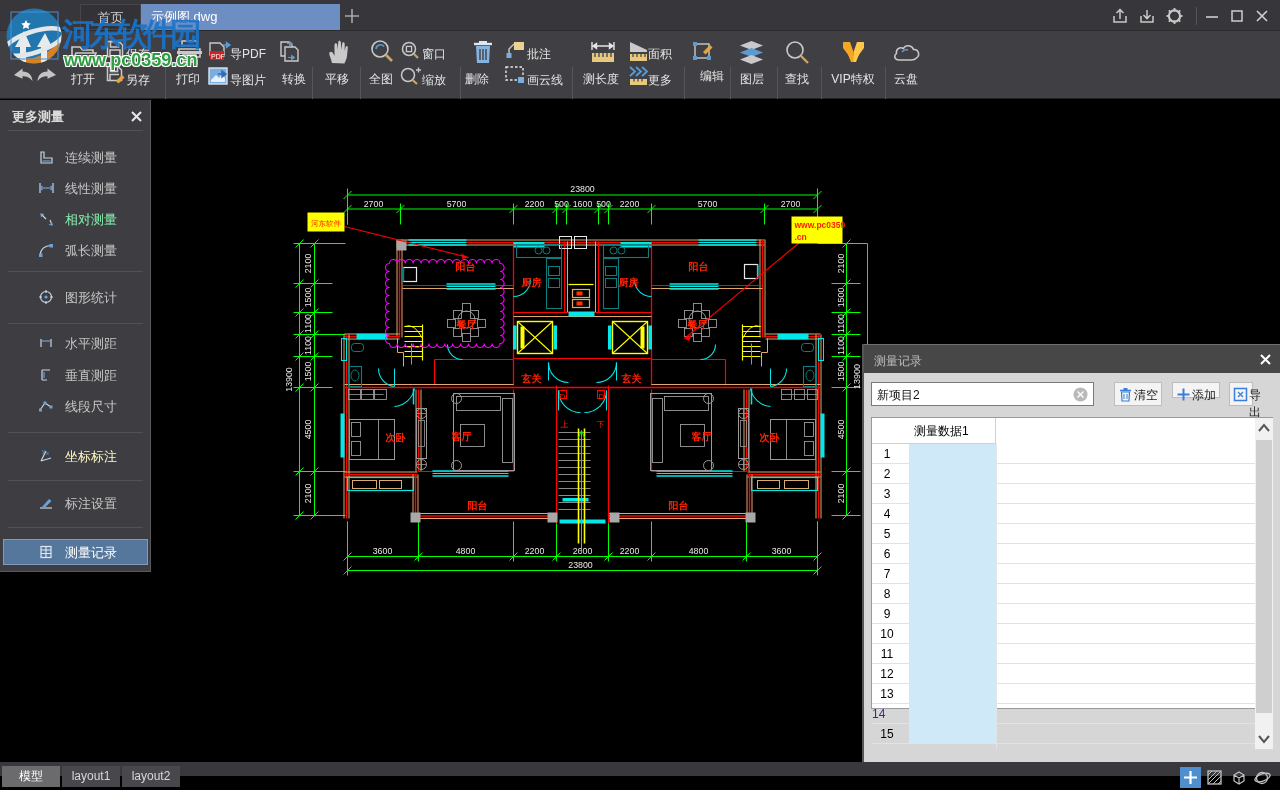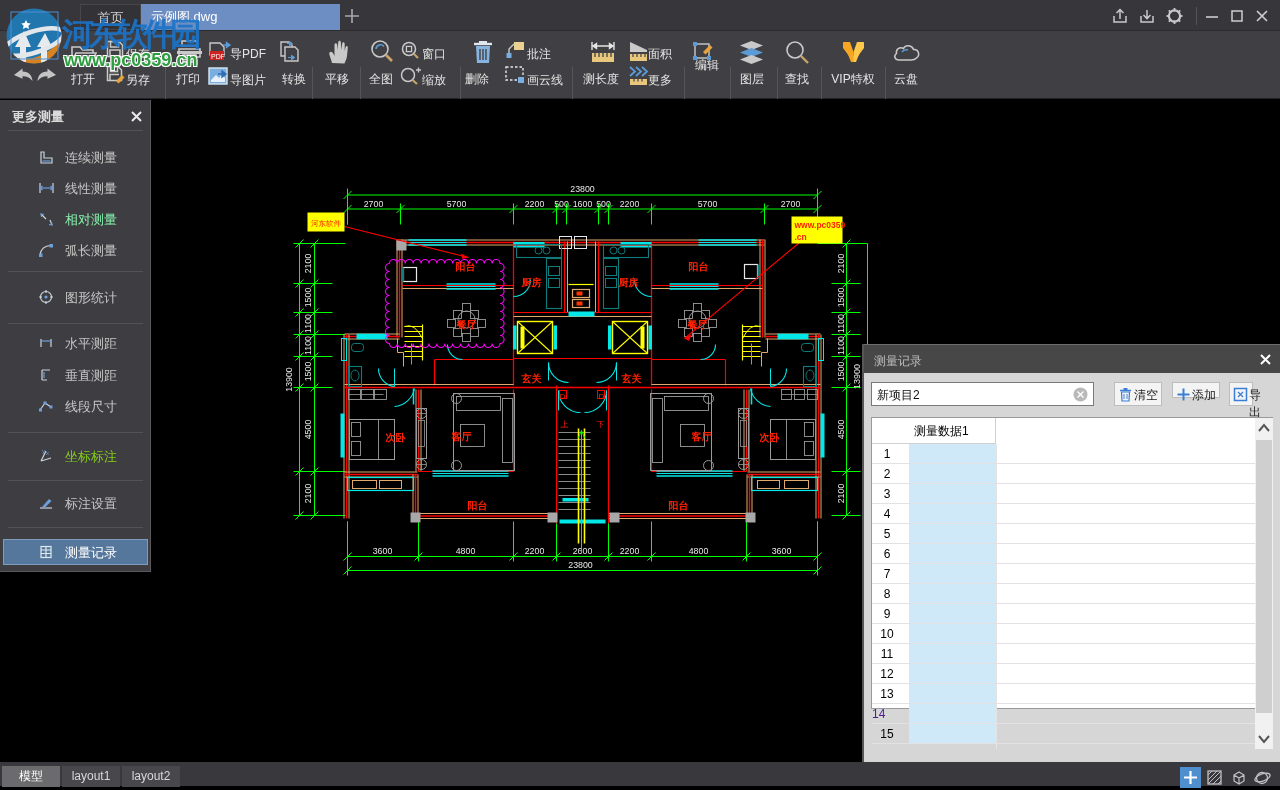--- a/index.html
+++ b/index.html
@@ -1,20 +1,20 @@
 <!DOCTYPE html>
 <html><head><meta charset="utf-8">
 <style>
 *{margin:0;padding:0;box-sizing:border-box}
 html,body{width:1280px;height:790px;overflow:hidden;background:#000;font-family:"Liberation Sans",sans-serif;-webkit-font-smoothing:antialiased}
 .abs{position:absolute}
 #titlebar{position:absolute;left:0;top:0;width:1280px;height:30px;background:#37373b}
 #toolbar{position:absolute;left:0;top:30px;width:1280px;height:69px;background:#404044;border-top:1px solid #2c2c2e;border-bottom:1px solid #232325}
 #canvas{position:absolute;left:0;top:99px;width:1280px;height:663px;background:#000}
-#bottombar{position:absolute;left:0;top:762px;width:1280px;height:24px;background:#39393d}
+#bottombar{position:absolute;left:0;top:762px;width:1280px;height:14px;background:#39393d}
 .tbtext{position:absolute;color:#e4e4e4;font-size:12px;white-space:nowrap}
 .sep{position:absolute;top:36px;height:56px;width:1px;background:#55555a}
 .tabL{position:absolute;height:21px;top:4px;font-size:12px;color:#d8d8d8;text-align:center;line-height:21px}
 </style></head><body>
 
 <div id="titlebar">
  <div class="abs" style="left:80px;top:4px;width:61px;height:26px;background:#333337;border:1px solid #47474b;color:#cfcfcf;font-size:13px;text-align:center;line-height:25px">首页</div>
  <div class="abs" style="left:141px;top:4px;width:199px;height:26px;background:#6d8ec3;color:#fff;font-size:13px;line-height:25px;padding-left:10px">示例图.dwg</div>
  <svg class="abs" style="left:342px;top:6px" width="20" height="20">
       <path d="M10 3 V17 M3 10 H17" stroke="#a8a8a8" stroke-width="1.6"></path>
@@ -61,21 +61,21 @@
 <div class="sep" style="left:777px"></div>
 <div class="sep" style="left:821px"></div>
 <div class="sep" style="left:885px"></div>
 <div class="tbtext" style="left:66px;top:40px;width:34px;text-align:center">打开</div>
 <div class="tbtext" style="left:171px;top:40px;width:34px;text-align:center">打印</div>
 <div class="tbtext" style="left:272px;top:40px;width:34px;text-align:right">转换</div>
 <div class="tbtext" style="left:320px;top:40px;width:34px;text-align:center">平移</div>
 <div class="tbtext" style="left:364px;top:40px;width:34px;text-align:center">全图</div>
 <div class="tbtext" style="left:465px;top:40px;width:34px;text-align:left">删除</div>
 <div class="tbtext" style="left:578px;top:40px;width:46px;text-align:center">测长度</div>
-<div class="tbtext" style="left:690px;top:26px;width:34px;text-align:center">编辑</div>
+<div class="tbtext" style="left:690px;top:37px;width:34px;text-align:right">编辑</div>
 <div class="tbtext" style="left:735px;top:40px;width:34px;text-align:center">图层</div>
 <div class="tbtext" style="left:780px;top:40px;width:34px;text-align:center">查找</div>
 <div class="tbtext" style="left:818px;top:40px;width:70px;text-align:center">VIP特权</div>
 <div class="tbtext" style="left:889px;top:40px;width:34px;text-align:center">云盘</div>
 <div class="tbtext" style="left:126px;top:15px">保存</div>
 <div class="tbtext" style="left:126px;top:41px">另存</div>
 <div class="tbtext" style="left:230px;top:15px">导PDF</div>
 <div class="tbtext" style="left:230px;top:41px">导图片</div>
 <div class="tbtext" style="left:422px;top:15px">窗口</div>
 <div class="tbtext" style="left:422px;top:41px">缩放</div>
@@ -678,21 +678,21 @@
       <path d="M4 3 H12 M4 3 V13 M4 13 H9" stroke="#c8d4e0" fill="none"></path>
       <path d="M6 5 V11" stroke="#6f9fd8"></path>
     </svg>
 <div class="abs" style="left:65px;top:298px;color:#c6c6c6;font-size:13px">线段尺寸</div>
 <svg class="abs" style="left:38px;top:298px" width="16" height="16" fill="none" stroke-width="1.2">
       <path d="M2 12 L7 5 L13 9" stroke="#c8d4e0" fill="none"></path>
       <rect x="1" y="10.5" width="3" height="3" fill="#6f9fd8"></rect>
       <rect x="5.5" y="3.5" width="3" height="3" fill="#6f9fd8"></rect>
       <rect x="11.5" y="7.5" width="3" height="3" fill="#6f9fd8"></rect>
     </svg>
-<div class="abs" style="left:65px;top:348px;color:#84cc16;font-size:13px">坐标标注</div>
+<div class="abs" style="left:65px;top:348px;color:#fef9c3;font-size:13px">坐标标注</div>
 <svg class="abs" style="left:38px;top:348px" width="16" height="16" fill="none" stroke-width="1.2">
       <path d="M3 13 L8 3 M3 13 L13 10" stroke="#c8d4e0" fill="none"></path>
       <text x="8" y="7" fill="#6f9fd8" font-size="6" font-family="Liberation Sans">x</text>
       <text x="4" y="5" fill="#6f9fd8" font-size="6" font-family="Liberation Sans">y</text>
     </svg>
 <div class="abs" style="left:65px;top:395px;color:#c6c6c6;font-size:13px">标注设置</div>
 <svg class="abs" style="left:38px;top:395px" width="16" height="16" fill="none" stroke-width="1.2">
       <path d="M2 13 H14" stroke="#c8d4e0"></path>
       <path d="M4 12 L11 4 L13.5 6 L7 12.5 Z" fill="#6f9fd8"></path>
     </svg>

